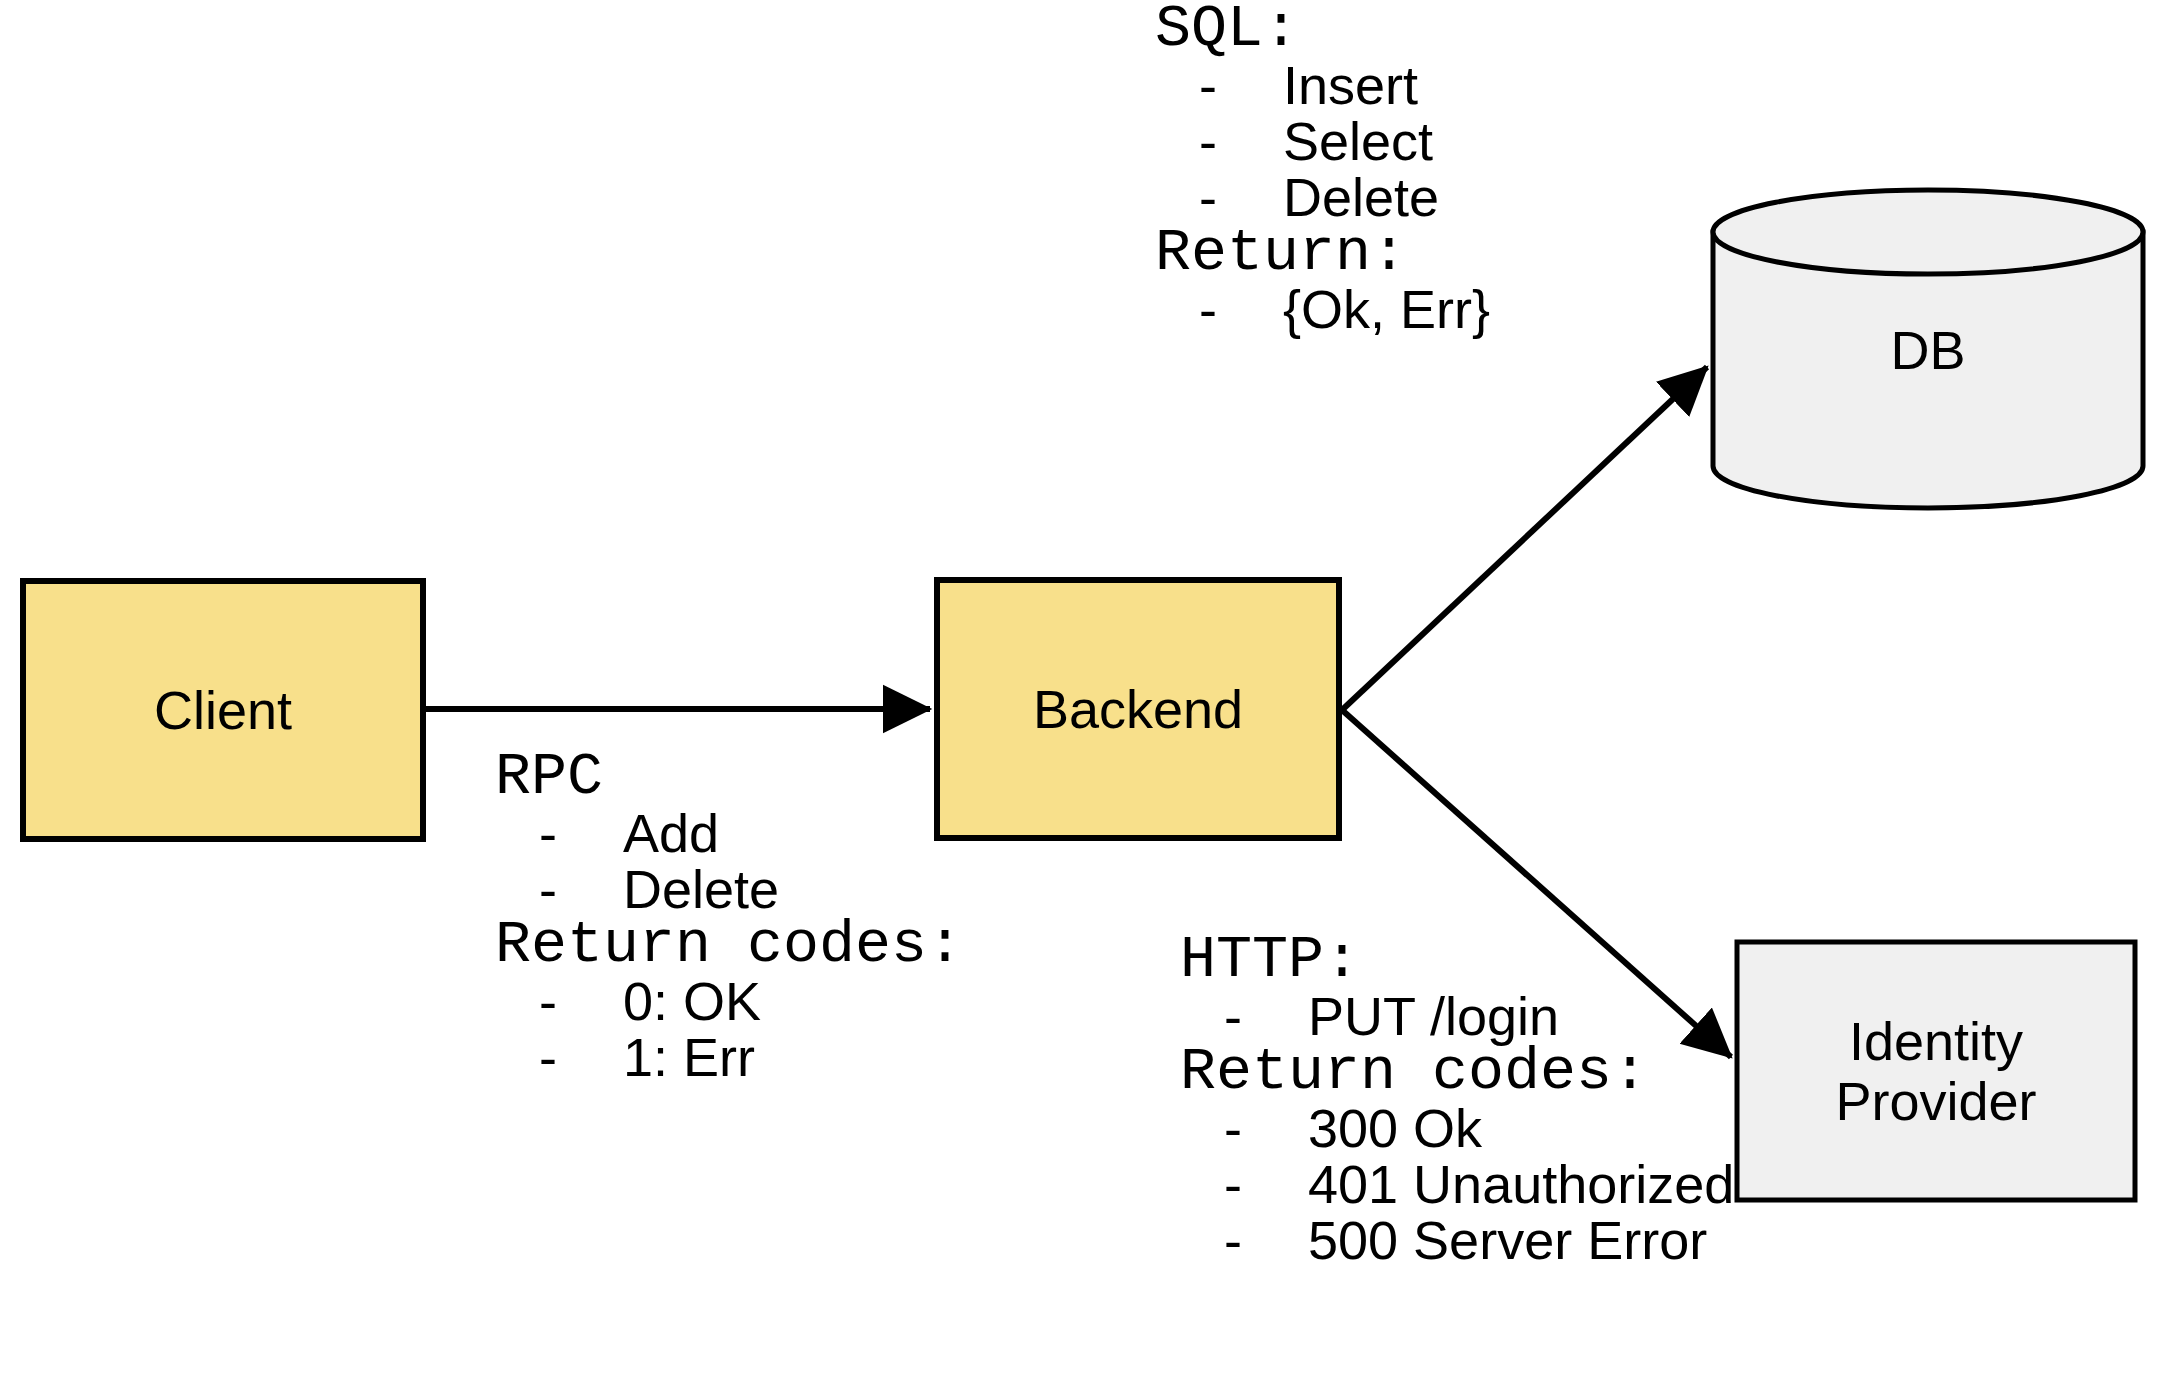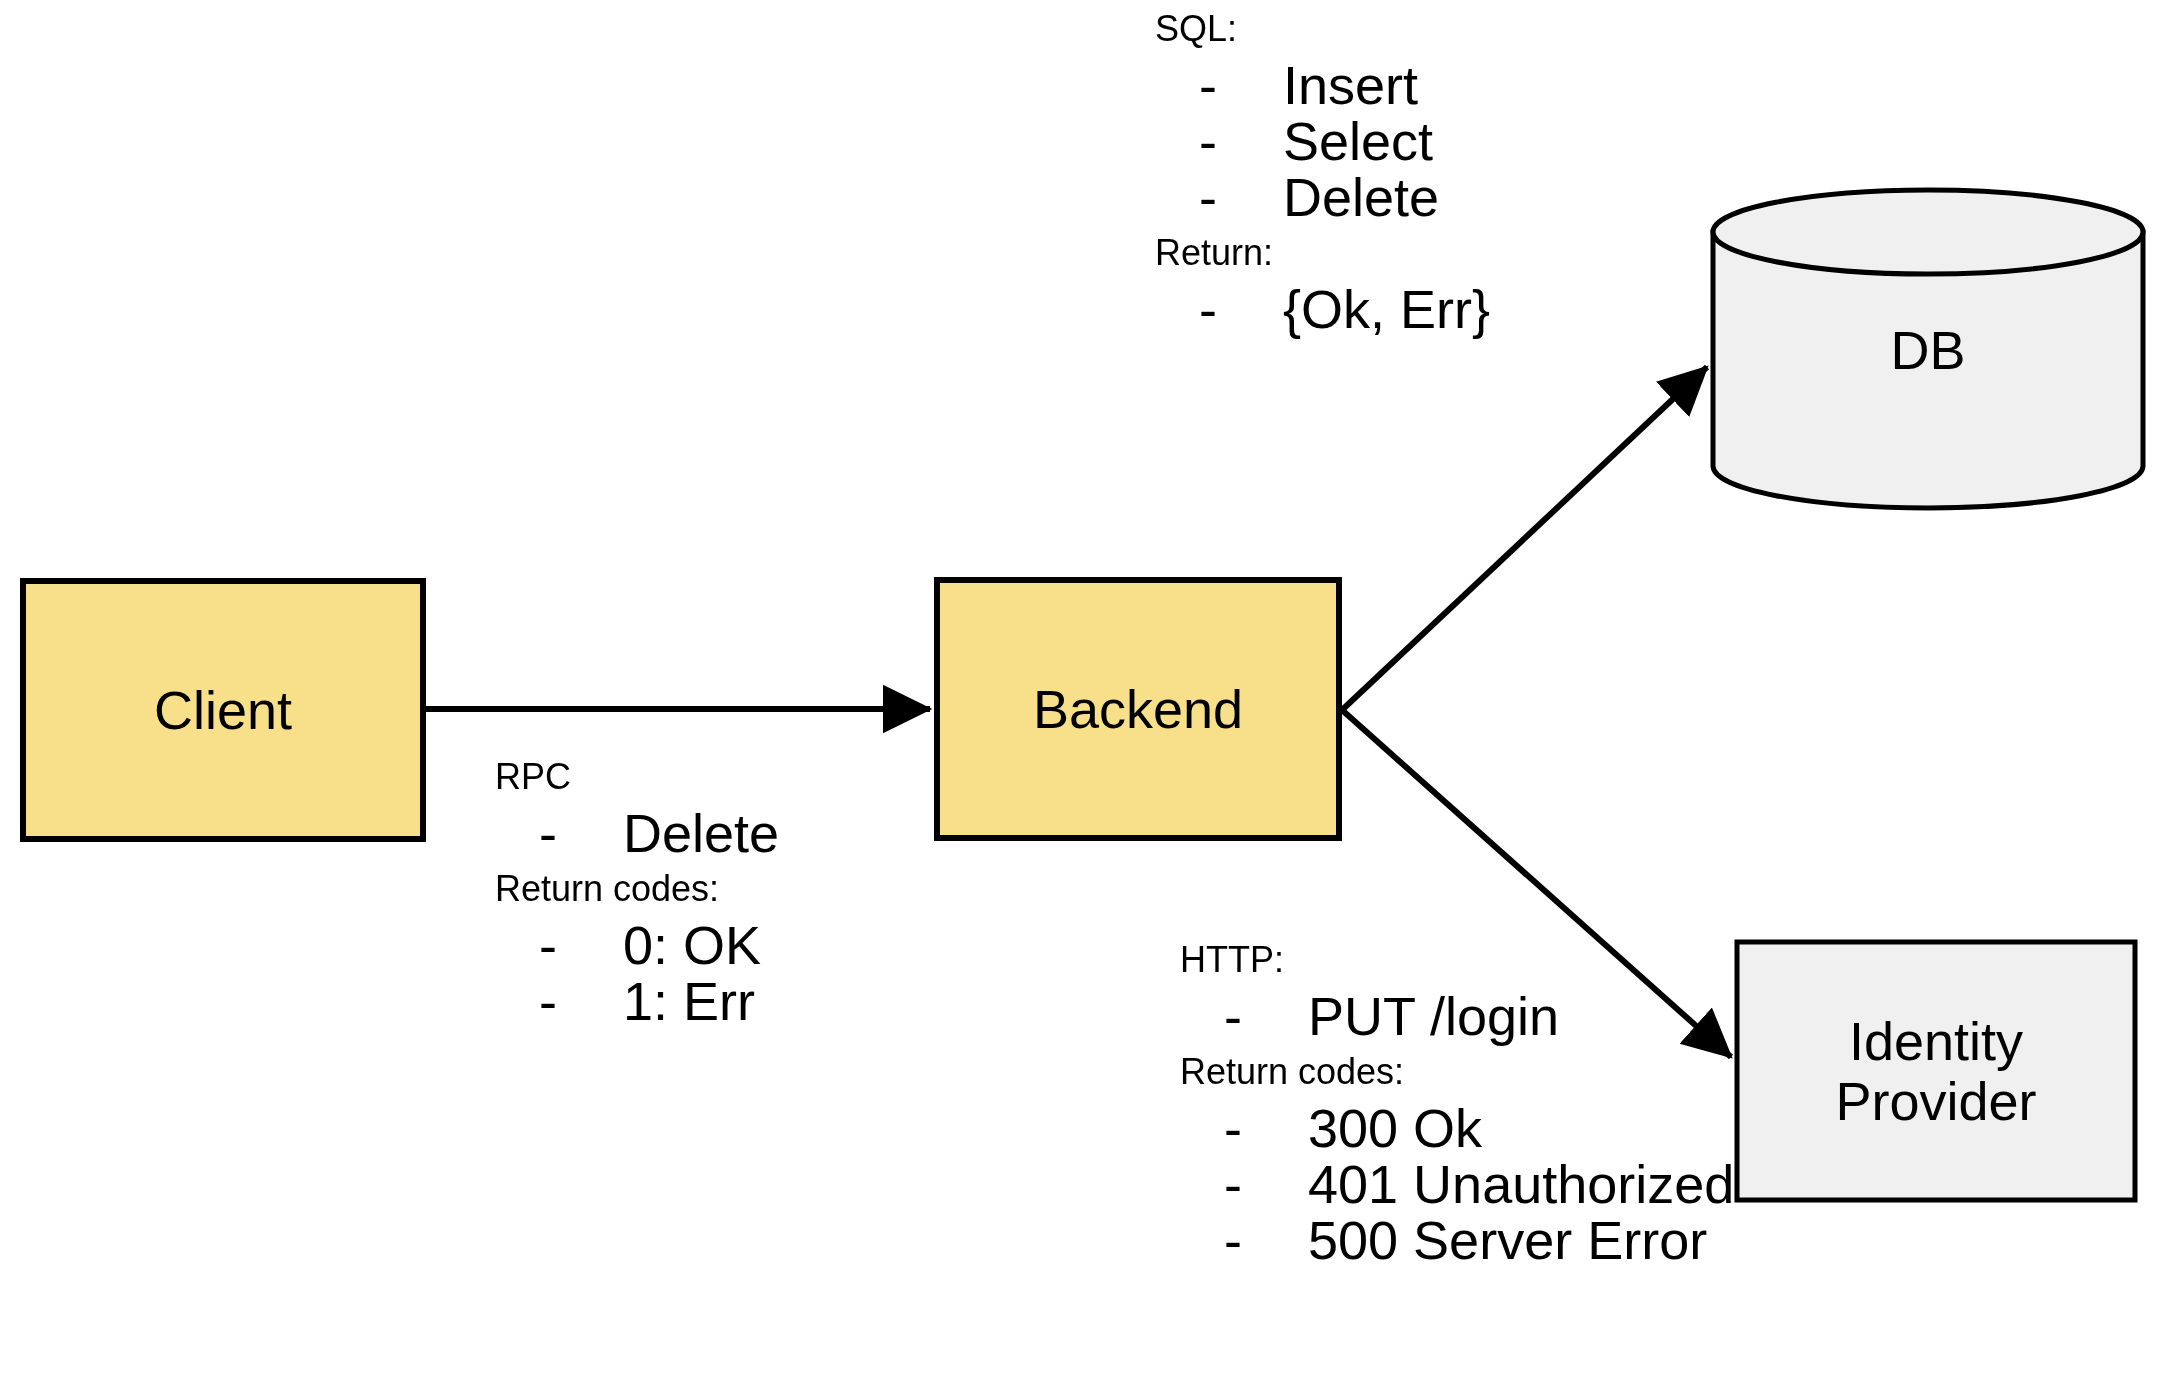--- a/index.html
+++ b/index.html
@@ -36,23 +36,24 @@
     white-space: pre-line;
   }
   .textblock {
     position: absolute;
     font-size: 54px;
     line-height: 1.0;
     color: #000000;
     white-space: nowrap;
   }
   .tb-head {
-    font-size: 36px;
+    font-size: 60px;
     line-height: 54px;
     margin-bottom: 2px;
+    font-family: Liberation Mono, monospace;
   }
   .tb-item {
     display: block;
     font-size: 54px;
     line-height: 54px;
     margin-bottom: 2px;
     position: relative;
   }
   .tb-dash {
     display: inline-block;
@@ -124,20 +125,23 @@
 
     <span class="tb-item">
       <span class="tb-dash">-</span><span class="tb-text">{Ok, Err}</span>
     </span>
   </div>
 
   <div class="textblock" style="left:495px; top:750px;">
     <span class="tb-head" style="display:block;">RPC</span>
 
     <span class="tb-item">
+      <span class="tb-dash">-</span><span class="tb-text">Add</span>
+    </span>
+    <span class="tb-item">
       <span class="tb-dash">-</span><span class="tb-text">Delete</span>
     </span>
 
     <span class="tb-head" style="display:block;">Return codes:</span>
 
     <span class="tb-item">
       <span class="tb-dash">-</span><span class="tb-text">0: OK</span>
     </span>
     <span class="tb-item">
       <span class="tb-dash">-</span><span class="tb-text">1: Err</span>

